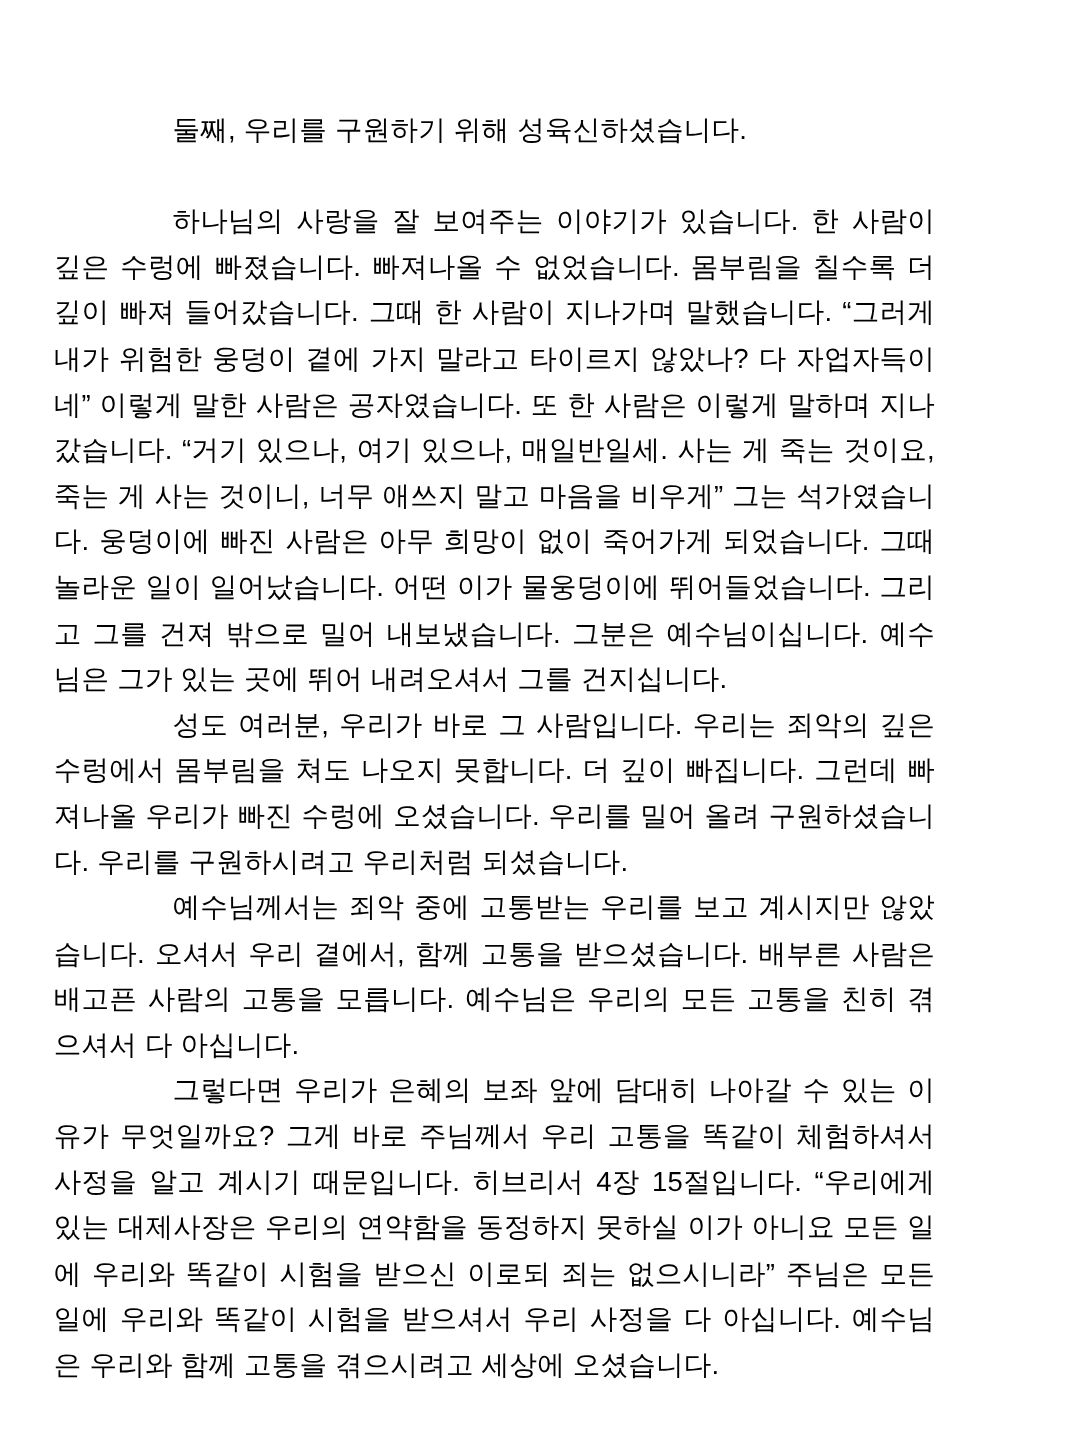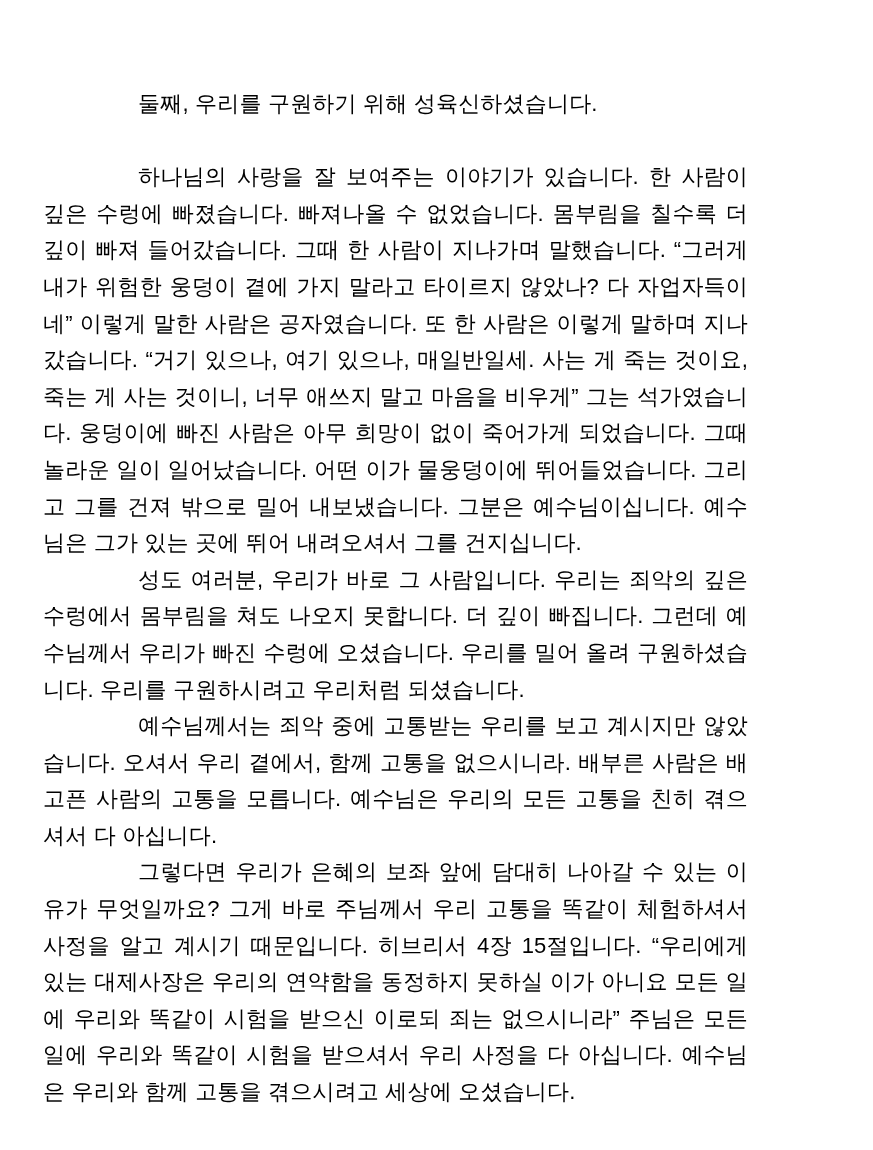--- a/index.html
+++ b/index.html
@@ -38,19 +38,19 @@
   }
 </style>
 </head>
 <body>
 
 <div class="page">
   <p class="para heading-line">둘째, 우리를 구원하기 위해 성육신하셨습니다.</p>
 
   <p class="para">하나님의 사랑을 잘 보여주는 이야기가 있습니다. 한 사람이 깊은 수렁에 빠졌습니다. 빠져나올 수 없었습니다. 몸부림을 칠수록 더 깊이 빠져 들어갔습니다. 그때 한 사람이 지나가며 말했습니다. “그러게 내가 위험한 웅덩이 곁에 가지 말라고 타이르지 않았나? 다 자업자득이네” 이렇게 말한 사람은 공자였습니다. 또 한 사람은 이렇게 말하며 지나갔습니다. “거기 있으나, 여기 있으나, 매일반일세. 사는 게 죽는 것이요, 죽는 게 사는 것이니, 너무 애쓰지 말고 마음을 비우게” 그는 석가였습니다. 웅덩이에 빠진 사람은 아무 희망이 없이 죽어가게 되었습니다. 그때 놀라운 일이 일어났습니다. 어떤 이가 물웅덩이에 뛰어들었습니다. 그리고 그를 건져 밖으로 밀어 내보냈습니다. 그분은 예수님이십니다. 예수님은 그가 있는 곳에 뛰어 내려오셔서 그를 건지십니다.</p>
 
-  <p class="para">성도 여러분, 우리가 바로 그 사람입니다. 우리는 죄악의 깊은 수렁에서 몸부림을 쳐도 나오지 못합니다. 더 깊이 빠집니다. 그런데 예수님께서 우리가 빠진 수렁에 오셨습니다. 우리를 밀어 올려 구원하셨습니다. 우리를 구원하시려고 우리처럼 되셨습니다.</p>
+  <p class="para">성도 여러분, 우리가 바로 그 사람입니다. 우리는 죄악의 깊은 수렁에서 몸부림을 쳐도 나오지 못합니다. 더 깊이 빠집니다. 그런데 빠져나올 우리가 빠진 수렁에 오셨습니다. 우리를 밀어 올려 구원하셨습니다. 우리를 구원하시려고 우리처럼 되셨습니다.</p>
 
-  <p class="para">예수님께서는 죄악 중에 고통받는 우리를 보고 계시지만 않았습니다. 오셔서 우리 곁에서, 함께 고통을 없으시니라. 배부른 사람은 배고픈 사람의 고통을 모릅니다. 예수님은 우리의 모든 고통을 친히 겪으셔서 다 아십니다.</p>
+  <p class="para">예수님께서는 죄악 중에 고통받는 우리를 보고 계시지만 않았습니다. 오셔서 우리 곁에서, 함께 고통을 받으셨습니다. 배부른 사람은 배고픈 사람의 고통을 모릅니다. 예수님은 우리의 모든 고통을 친히 겪으셔서 다 아십니다.</p>
 
 
   <p class="para">그렇다면 우리가 은혜의 보좌 앞에 담대히 나아갈 수 있는 이유가 무엇일까요? 그게 바로 주님께서 우리 고통을 똑같이 체험하셔서 사정을 알고 계시기 때문입니다. 히브리서 4장 15절입니다. “우리에게 있는 대제사장은 우리의 연약함을 동정하지 못하실 이가 아니요 모든 일에 우리와 똑같이 시험을 받으신 이로되 죄는 없으시니라” 주님은 모든 일에 우리와 똑같이 시험을 받으셔서 우리 사정을 다 아십니다. 예수님은 우리와 함께 고통을 겪으시려고 세상에 오셨습니다.</p>
 </div>
 
 </body></html>

